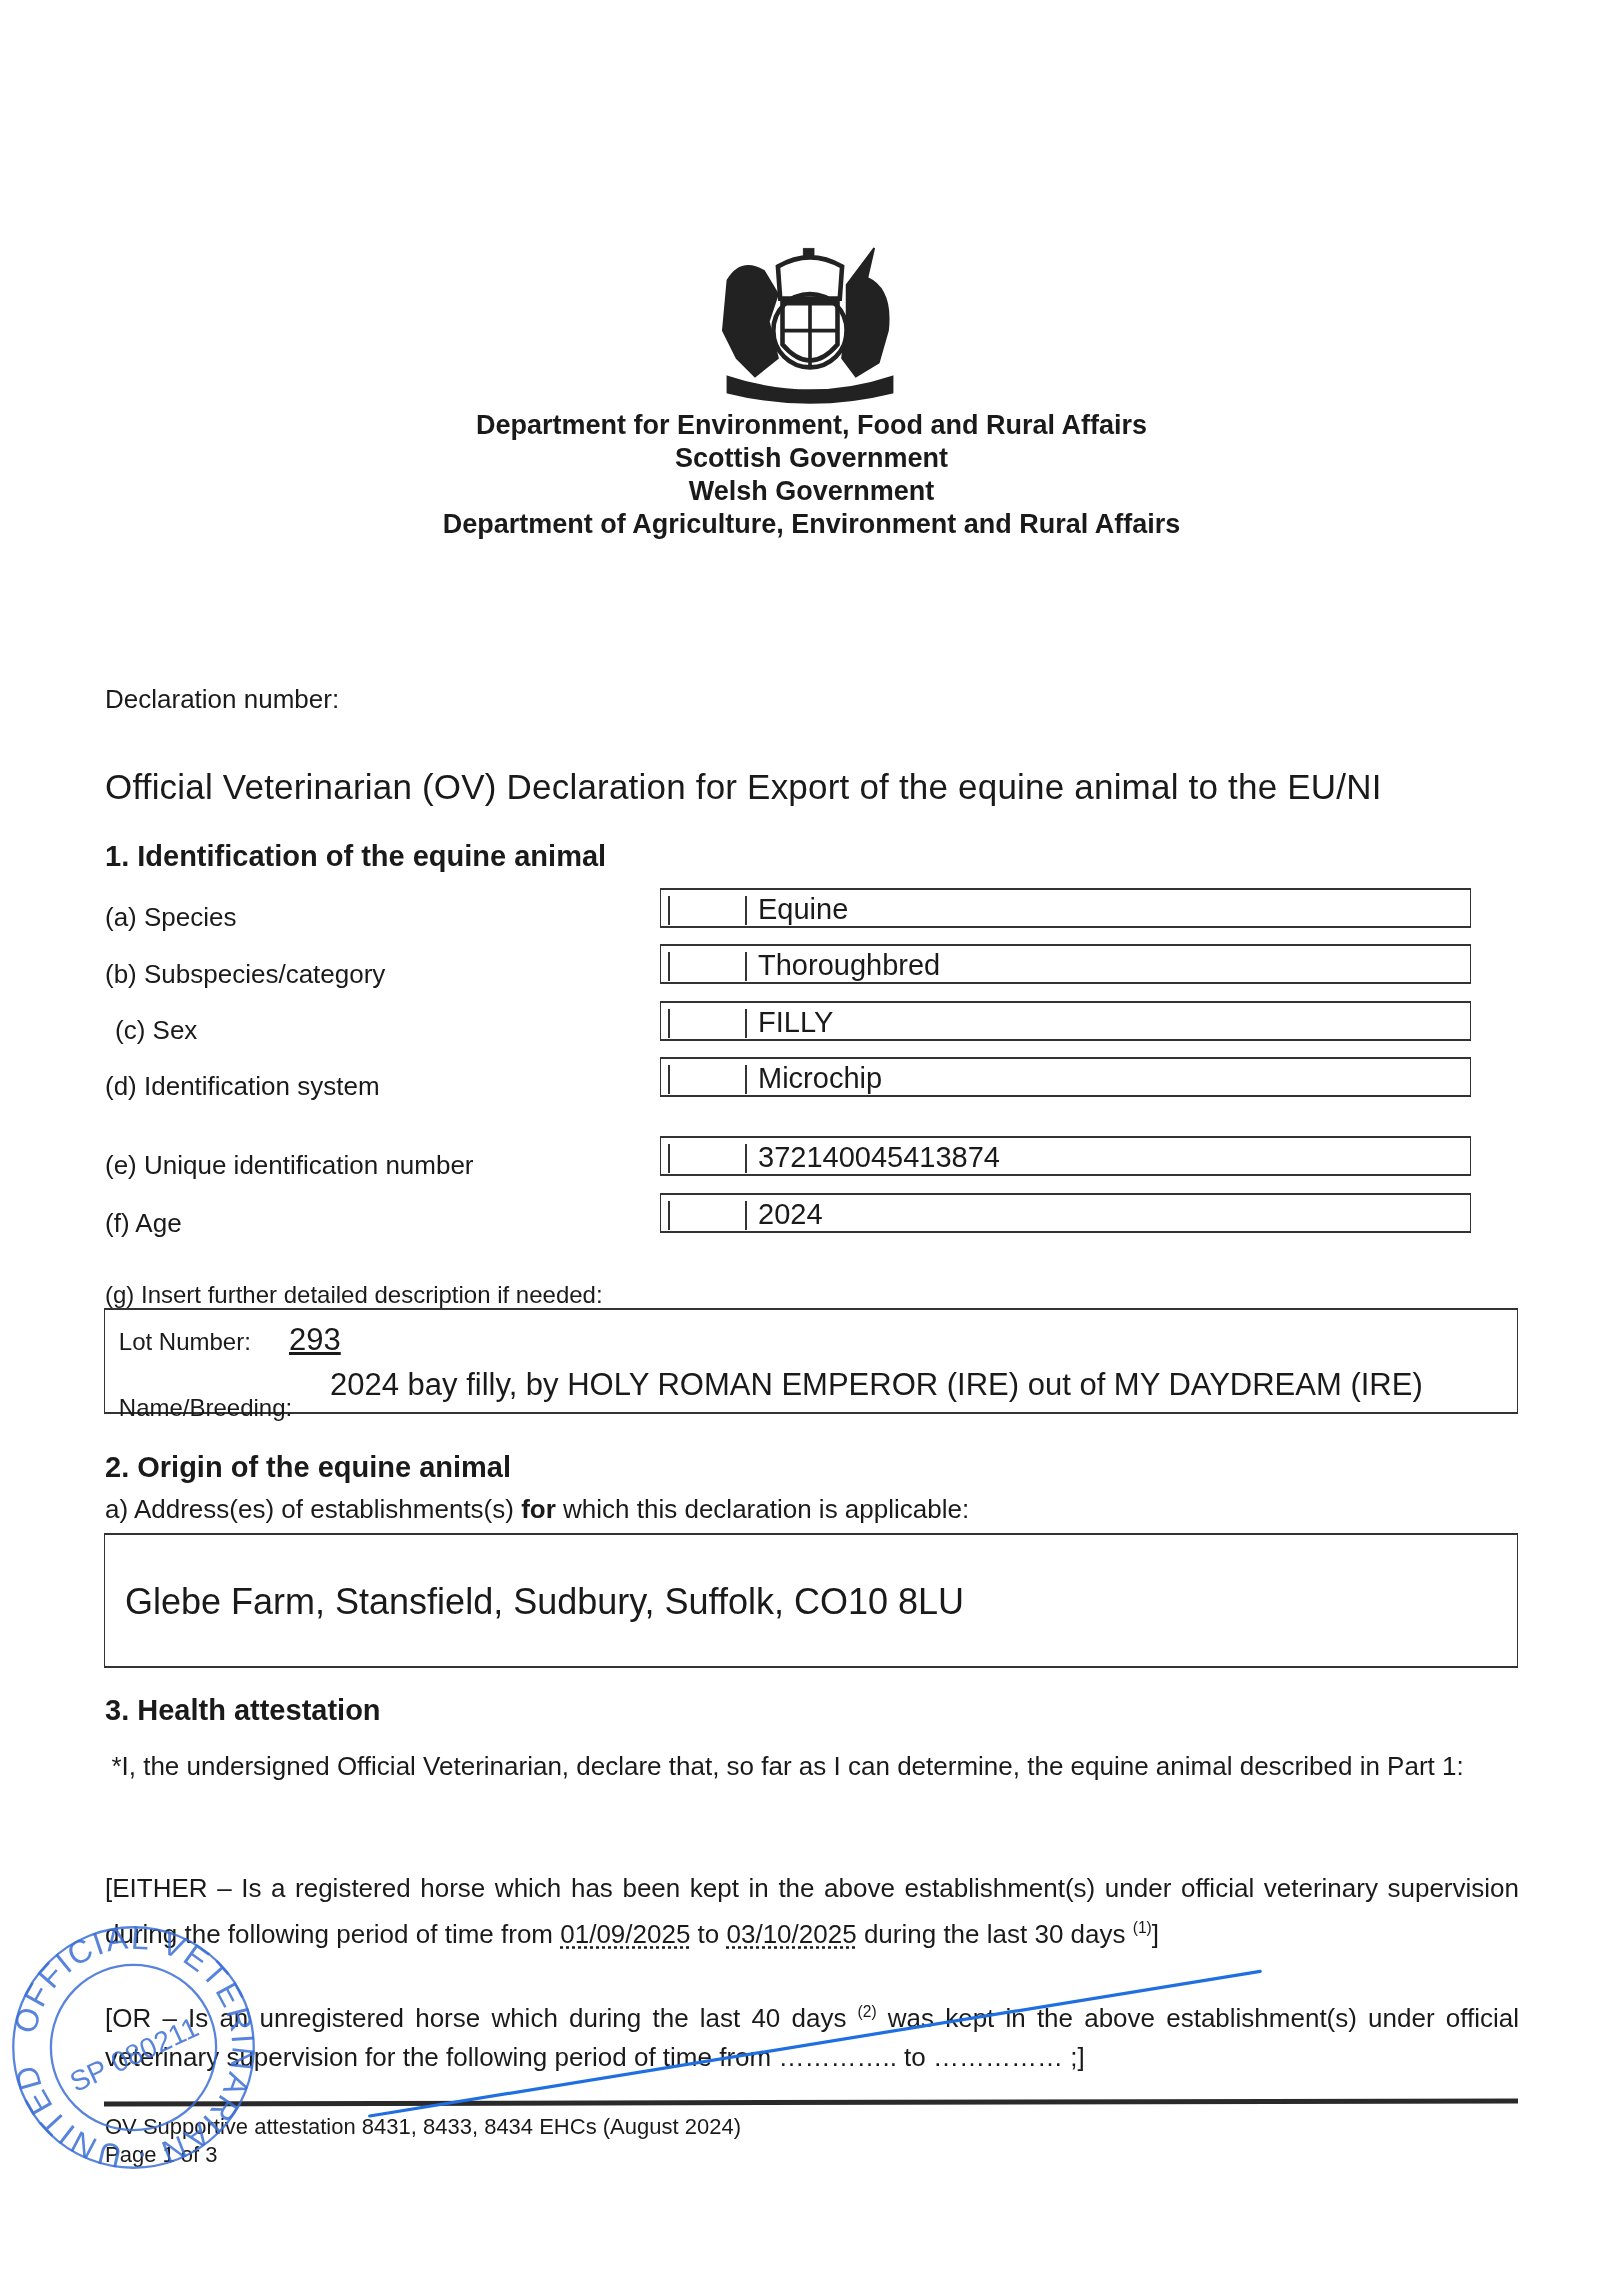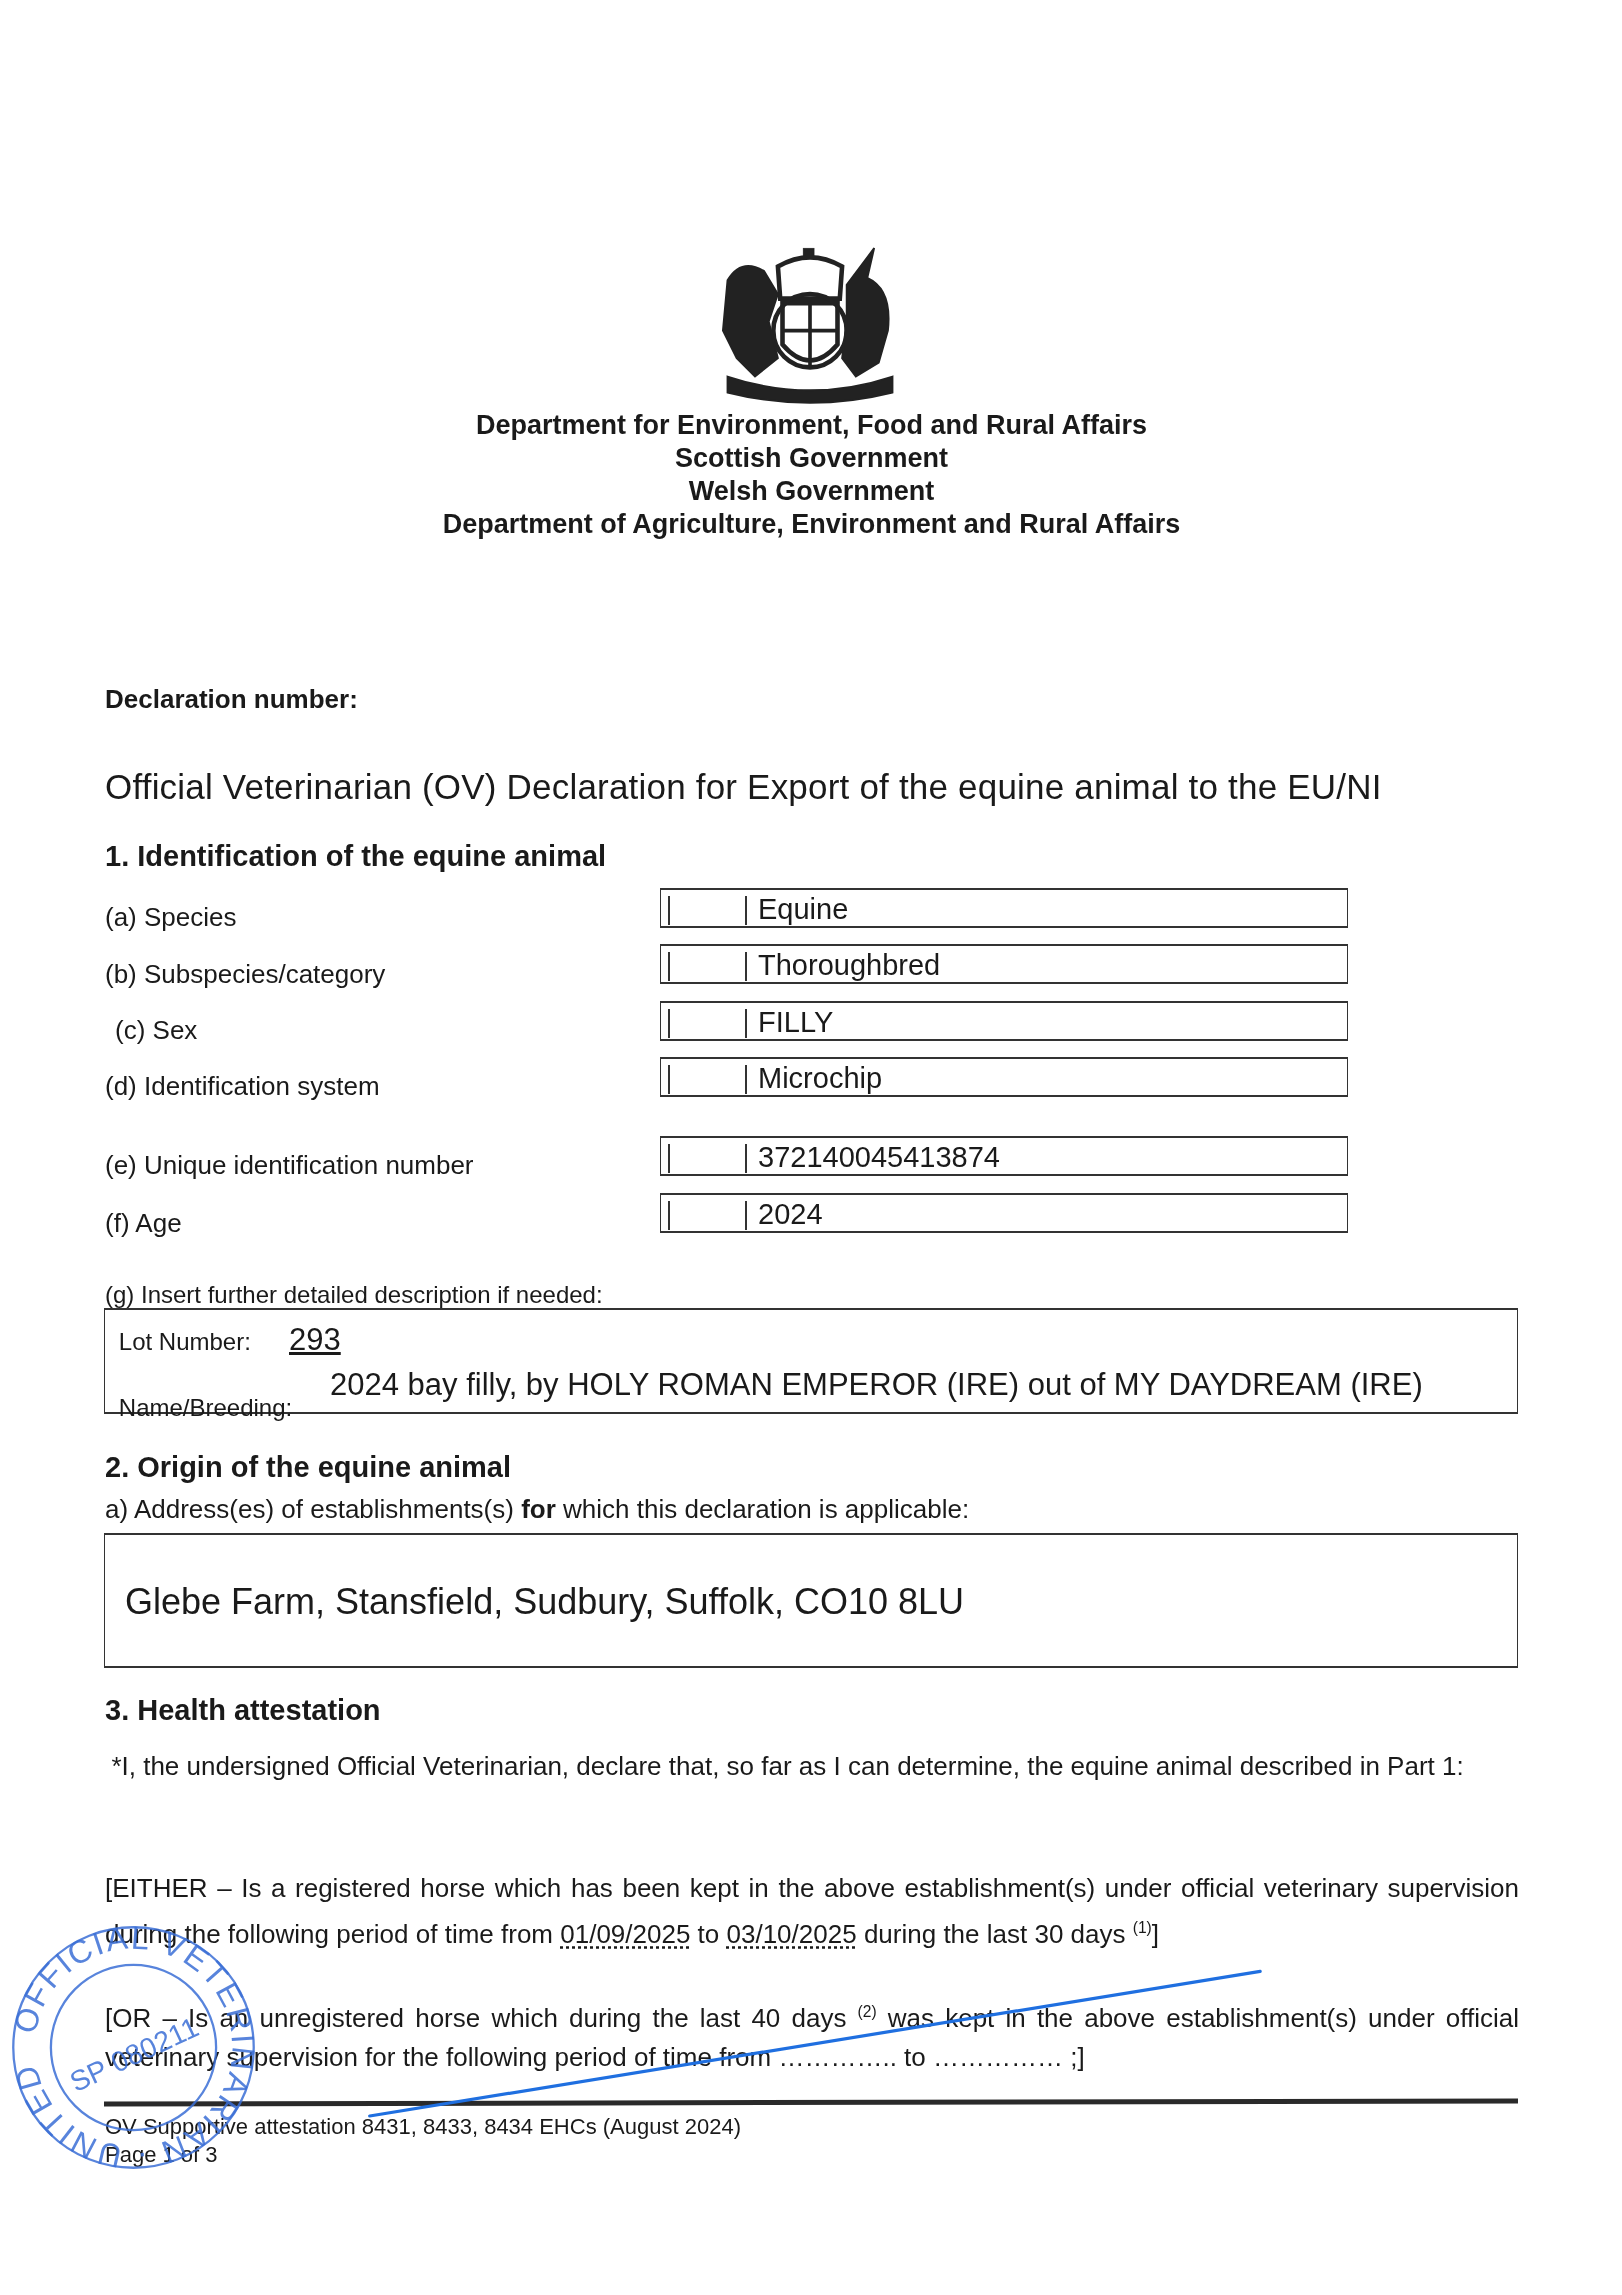--- a/index.html
+++ b/index.html
@@ -6,26 +6,26 @@
   body { width: 1623px; height: 2295px; position: relative; overflow: hidden;
          font-family: "Liberation Sans", "DejaVu Sans", sans-serif; color: #1a1a1a; }
   .abs { position: absolute; }
 
   
   .crest { left: 709px; top: 239px; width: 202px; height: 165px; }
 
   
   .hdr { left: 0; width: 1623px; text-align: center; font-weight: bold; font-size: 27px; line-height: 33px; }
 
-  .decl-num { left: 105px; top: 684px; font-size: 26px; font-weight: bold; }
+  .decl-num { left: 105px; top: 684px; font-size: 26px; }
   .title { left: 105px; top: 767px; font-size: 35px; font-weight: normal; letter-spacing: 0.2px; }
   .sec { font-size: 29px; font-weight: bold; }
 
   .fld-label { left: 105px; font-size: 26px; }
-  .fld-box { left: 660px; width: 688px; height: 40px; border: 2.3px solid #333; border-left-width: 1.8px; border-right-width: 1.4px; box-sizing: border-box; text-decoration: underline; }
+  .fld-box { left: 660px; width: 811px; height: 40px; border: 2.3px solid #333; border-left-width: 1.8px; border-right-width: 1.4px; box-sizing: border-box; text-decoration: underline; }
   .fld-box .brk1 { position: absolute; left: 7.3px; top: 6.4px; width: 1.8px; height: 28.5px; background: #333; }
   .fld-box .brk2 { position: absolute; left: 84px; top: 6.4px; width: 1.8px; height: 28.5px; background: #333; }
   .fld-box .val { position: absolute; left: 97px; top: 2.8px; font-size: 29px; line-height: 33px; }
 
   .desc-label { left: 105px; top: 1281px; font-size: 24px; }
   .desc-box { left: 104px; top: 1308px; width: 1414px; height: 106px; border: 2.3px solid #333; border-left-width: 1.4px; border-right-width: 1.4px; box-sizing: border-box; }
   .desc-box .lbl { position: absolute; font-size: 24px; }
   .desc-box .v { position: absolute; font-size: 31px; }
 
   .addr-label { left: 105px; top: 1494px; font-size: 26px; }

